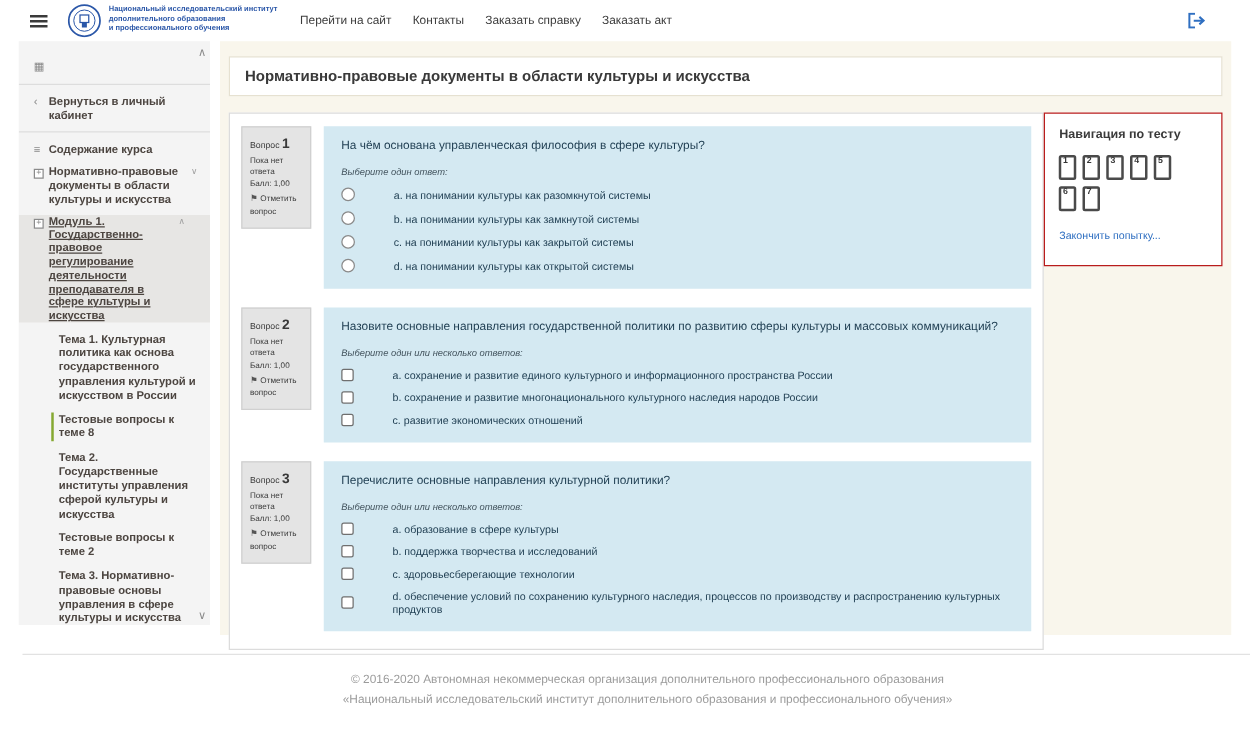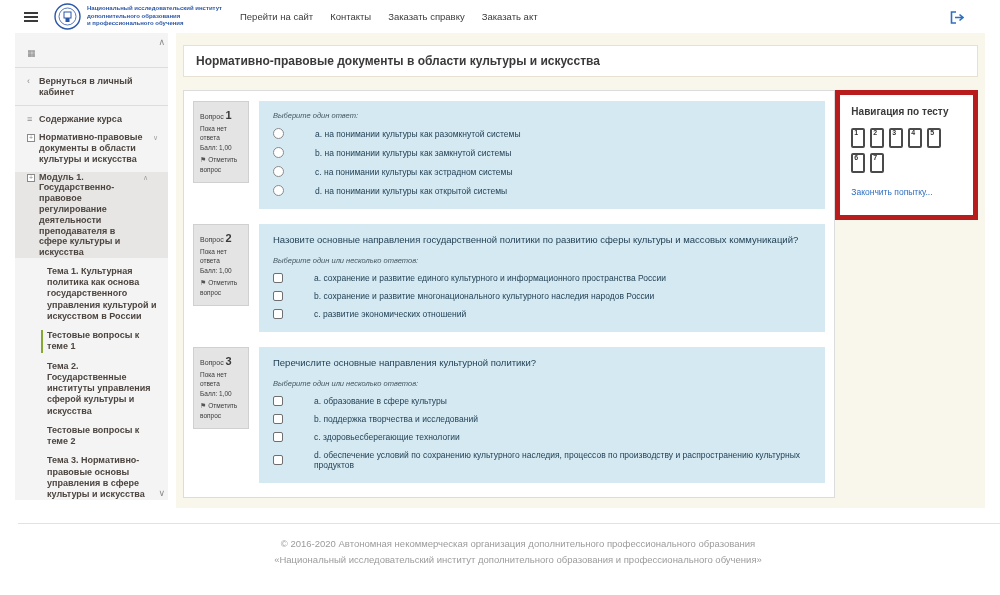--- a/index.html
+++ b/index.html
@@ -22,42 +22,42 @@
   .scroll-arrow { position:absolute; right:3px; font-size:9px; color:#8a8a8a; font-weight:normal; cursor:pointer; }
   .scroll-up { top:4px; } .scroll-down { bottom:2px; }
   .sb-row { display:flex; align-items:flex-start; margin:7px 0; line-height:1.2; cursor:pointer; position:relative; padding-right:10px; }
   .sb-ico { flex-shrink:0; width:12px; color:#8a8a8a; font-weight:normal; }
   .plusbox { display:inline-block; width:8px; height:8px; border:1px solid #8a8a8a; font-size:7px; line-height:6px; text-align:center; color:#8a8a8a; background:#fff; }
   .chev { position:absolute; right:0; top:2px; font-size:7px; color:#a0a0a0; font-weight:normal; }
   .divider { border-top:1px solid #ddd; margin:8px -10px 8px -12px; }
   .sb-children { margin-left:14px; }
   .sb-child { margin:8px 0; line-height:1.25; cursor:pointer; padding-left:6px; }
   .sb-child.current { border-left:2px solid #85a832; padding-left:4px; }
-  .sb-active { background:#e7e6e4; margin-left:-12px; margin-right:-10px; padding-left:12px; padding-right:20px; }
+  .sb-active { background:#e7e6e4; margin-left:-12px; margin-right:-10px; padding-left:12px; padding-right:20px;text-decoration:underline; }
   .sb-active .sb-row { padding-right:10px; }
   
   .main { position:absolute; top:33px; left:176px; width:809px; height:475px; background:#f9f6ec; }
   .title-box { margin:12px 7px 0 7px; background:#fff; border:1px solid #e6e1d1; padding:8px 12px; font-size:12px; font-weight:bold; color:#3a3a3a; }
   .content-row { display:flex; margin:13px 7px 0 7px; align-items:flex-start; justify-content:space-between; }
   .questions-panel { width:660px; background:#fff; border:1px solid #dcdcdc; padding:10px 9px; }
   .question { display:flex; margin-bottom:15px; }
   .question:last-child { margin-bottom:4px; }
   .q-info { width:56px; flex-shrink:0; background:#e4e4e4; border:1px solid #d0d0d0; padding:5px 6px 7px; font-size:6.5px; font-weight:normal; color:#3a3a3a; align-self:flex-start; line-height:1.5; }
   .q-info .q-no { font-size:7px; }
   .q-info .q-no b { font-size:11px; }
   .q-flag { cursor:pointer; margin-top:2px; }
   .flag-ico { color:#555; font-size:7px; margin-right:2px; }
   .q-body { flex:1; margin-left:10px; background:#d4e9f2; padding:10px 14px 13px; }
   .q-text { font-size:9.5px; color:#1d3c50; margin-bottom:11px; }
   .q-prompt { font-size:7.5px; font-style:italic; color:#44555f; margin-bottom:2px; }
   .opt { display:flex; align-items:center; margin-top:8px; font-size:8.5px; color:#1d3c50; cursor:pointer;gap:20px; }
   .radio { width:11px; height:11px; border:1px solid #8a8a8a; border-radius:50%; background:#fff; margin-right:11px; flex-shrink:0; }
   .checkbox { width:10px; height:10px; border:1px solid #6f6f6f; border-radius:2px; background:#fff; margin-right:11px; flex-shrink:0; }
   
-  .nav-panel { width:144px; background:#fff; border:5px solid #b91c1c; padding:11px 11px 16px; }
+  .nav-panel { width:144px; background:#fff; border:1px solid #b91c1c; padding:11px 11px 16px; }
   .nav-title { font-size:10px; font-weight:bold; color:#3a3a3a; }
   .qn-grid { display:flex; flex-wrap:wrap; gap:5px; margin-top:11px; width:100px; }
   .qn { width:14px; height:20px; border:2px solid #4a4a4a; border-radius:2px; background:#fff; position:relative; cursor:pointer; }
   .qn span { position:absolute; top:-1px; left:1px; font-size:7px; font-weight:bold; color:#333; }
   .finish-link { display:inline-block; margin-top:14px; font-size:8.5px; color:#2f6fc1; text-decoration:none; cursor:pointer; }
   
   .footer { position:absolute; top:523px; left:18px; width:1000px; border-top:1px solid #e2e2e2; padding-top:12px; text-align:center; font-size:9.5px; color:#9b9b9b; line-height:1.65; }
 </style>
 </head>
 <body>
@@ -124,21 +124,21 @@
   <div class="sb-active">
     <div class="sb-row">
       <span class="sb-ico"><span class="plusbox">+</span></span>
       <span>Модуль 1. Государственно-правовое регулирование деятельности преподавателя в сфере культуры и искусства</span>
       <span class="chev">∧</span>
     </div>
   </div>
 
   <div class="sb-children">
     <div class="sb-child">Тема 1. Культурная политика как основа государственного управления культурой и искусством в России</div>
-    <div class="sb-child current">Тестовые вопросы к теме 1</div>
+    <div class="sb-child current">Тестовые вопросы к теме 8</div>
     <div class="sb-child">Тема 2. Государственные институты управления сферой культуры и искусства</div>
     <div class="sb-child">Тестовые вопросы к теме 2</div>
     <div class="sb-child">Тема 3. Нормативно-правовые основы управления в сфере культуры и искусства</div>
 
   </div>
 
 </div>
 
 <div class="main">
   <div class="title-box">Нормативно-правовые документы в области культуры и искусства</div>
@@ -147,32 +147,33 @@
     <div class="questions-panel">
 
       <div class="question">
         <div class="q-info">
           <div class="q-no"><span>Вопрос</span> <b>1</b></div>
           <div>Пока нет ответа</div>
           <div>Балл: 1,00</div>
           <div class="q-flag"><span class="flag-ico">⚑</span><span>Отметить вопрос</span></div>
         </div>
         <div class="q-body">
+          <div class="q-text">На чём основана управленческая философия в сфере культуры?</div>
           <div class="q-prompt">Выберите один ответ:</div>
           <div class="opt">
               <span class="radio"></span>
               <span>a. на понимании культуры как разомкнутой системы</span>
             </div>
           <div class="opt">
               <span class="radio"></span>
               <span>b. на понимании культуры как замкнутой системы</span>
             </div>
           <div class="opt">
               <span class="radio"></span>
-              <span>c. на понимании культуры как эстрадном системы</span>
+              <span>c. на понимании культуры как закрытой системы</span>
             </div>
           <div class="opt">
               <span class="radio"></span>
               <span>d. на понимании культуры как открытой системы</span>
             </div>
         </div>
       </div>
 
       <div class="question">
         <div class="q-info">

